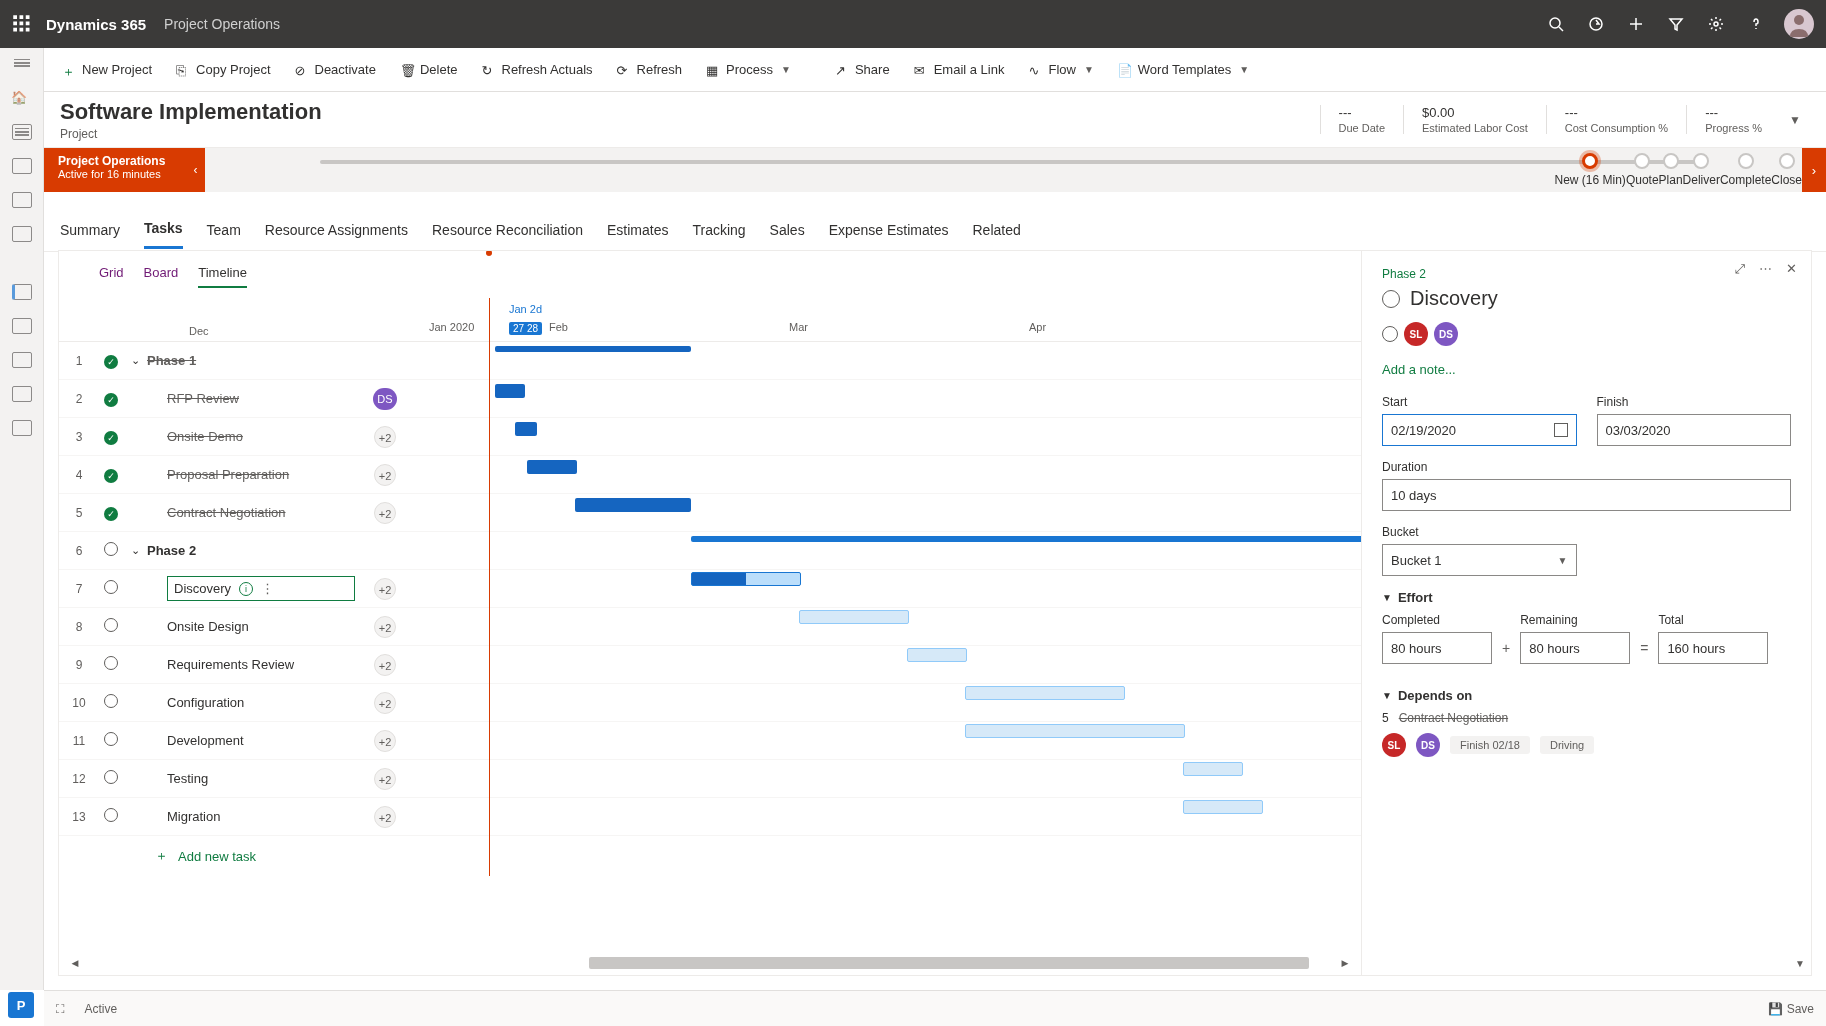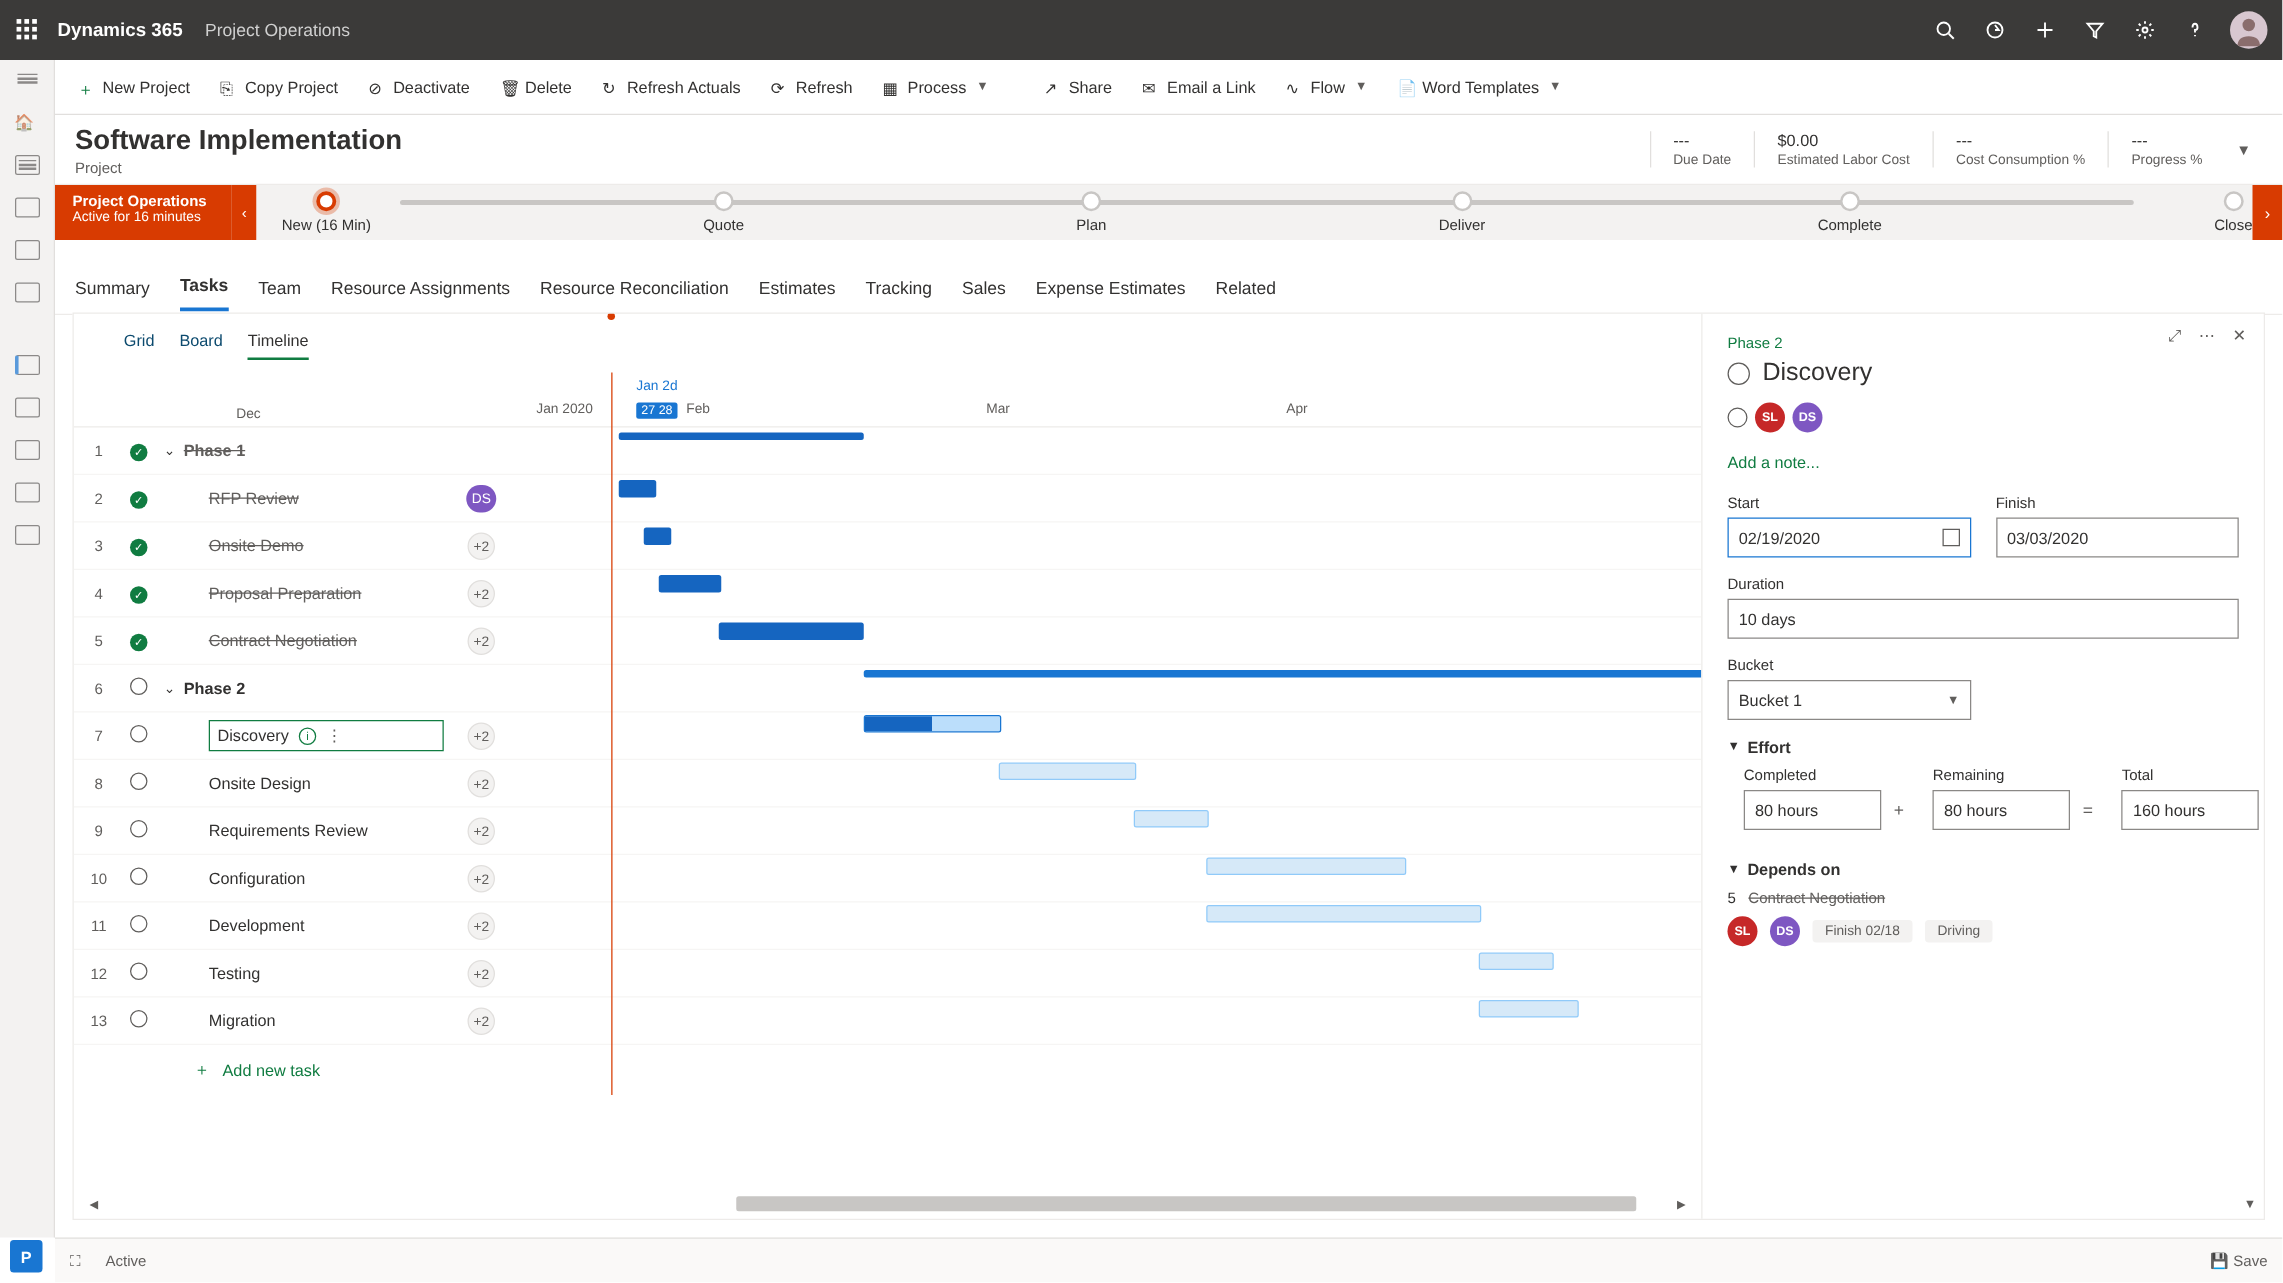--- a/index.html
+++ b/index.html
@@ -41,36 +41,36 @@
 
 
 .bpf { position: absolute; left: 44px; right: 0; top: 148px; height: 44px; display: flex; align-items: center; background: #f3f2f1; }
 .bpf-badge { background: #d83b01; color: #fff; height: 44px; padding: 6px 20px 6px 14px; position: relative; }
 .bpf-badge::after { content:""; position:absolute; right:-9px; top:0; width:0; height:0; border-top:22px solid transparent; border-bottom:22px solid transparent; }
 .bpf-badge-title { font-size: 12px; font-weight: 600; }
 .bpf-badge-sub { font-size: 11px; }
 .bpf-collapse { width: 20px; height: 44px; background: #d83b01; color: #fff; display:flex; align-items:center; justify-content:center; font-size:12px; margin-right: 20px; }
 .bpf-track { flex: 1; position: relative; height: 44px; display: flex; align-items: center; }
 .bpf-line { position: absolute; left: 95px; right: 95px; top: 12px; height: 4px; background: #c8c6c4; border-radius: 3px; }
-.bpf-stages { display: flex; width: 100%; justify-content: space-between; position: relative; }
+.bpf-stages { display: flex; width: 100%; justify-content: flex-end; position: relative; }
 .bpf-stage { display: flex; flex-direction: column; align-items: center; font-size: 12px; }
 .bpf-dot { width: 16px; height: 16px; border-radius: 50%; background: #fff; border: 2px solid #c8c6c4; margin-bottom: 4px; }
 .bpf-dot.active { border: 3px solid #d83b01; box-shadow: 0 0 0 3px rgba(216,59,1,0.3); }
 .bpf-next { width: 24px; height: 44px; background: #d83b01; color:#fff; display:flex; align-items:center; justify-content:center; }
 
 
 .subtabs { position: absolute; left: 44px; right: 0; top: 208px; height: 44px; display: flex; align-items: center; padding: 0 16px; gap: 24px; border-bottom: 1px solid #edebe9; }
 .subtab { font-size: 14px; color: #323130; padding: 10px 0; }
 .subtab.active { border-bottom: 3px solid #1976d2; font-weight: 600; }
 
 
 .main { position: absolute; left: 58px; right: 14px; top: 250px; bottom: 50px; border: 1px solid #edebe9; display: flex; background:#fff; }
 .gantt-area { flex: 1; display: flex; flex-direction: column; overflow: hidden; position: relative; }
 .view-tabs { display: flex; gap: 20px; padding: 14px 40px 10px; font-size: 13px; }
-.view-tab { color: #0c4a6e; padding-bottom: 6px; }
+.view-tab { color: #701a75; padding-bottom: 6px; }
 .view-tab.active { color: #323130; border-bottom: 2px solid #107c41; }
 
 
 .gantt-header { display: flex; border-bottom: 1px solid #edebe9; font-size: 11px; color: #605e5c; height: 44px; align-items: flex-end; padding-bottom: 4px; position:relative; }
 .task-col { width: 420px; flex-shrink: 0; padding-left: 130px; }
 .time-col { flex: 1; position: relative; }
 .month-label { position: absolute; bottom: 4px; font-size: 11px; }
 .date-hover { position:absolute; bottom: 22px; color:#1976d2; font-size:11px; }
 .date-highlight { position:absolute; bottom:2px; background:#1976d2; color:#fff; padding:1px 4px; font-size:10px; border-radius:2px; }
 
@@ -121,21 +121,21 @@
 .chip.purple { background:#7e57c2;}
 .add-note { color:#107c41; font-size:13px; margin-bottom:18px; display:block;}
 .field-row { display:flex; gap:20px; margin-bottom:14px;}
 .field { flex:1; }
 .field-label { font-size:12px; color:#323130; margin-bottom:5px;}
 .field-input { width:100%; height:32px; border:1px solid #8a8886; padding:0 8px; font-size:13px; display:flex; align-items:center; justify-content:space-between; background:#fff;gap:16px;}
 .field-input.active { border-color:#1976d2;}
 .cal-ic { width:14px; height:14px; border:1px solid #605e5c; }
 .section-h { display:flex; align-items:center; gap:6px; font-size:13px; font-weight:600; margin:10px 0 8px;}
 .effort-row { display:flex; align-items:flex-end; gap:10px;}
-.effort-row .field { flex: 0 0 110px; margin-left: 13px;}
+.effort-row .field { flex: 0 0 110px;}
 .op { font-size:14px; color:#605e5c; padding-bottom:8px;}
 .dep-row { display:flex; align-items:center; gap:10px; font-size:12px; margin-top:8px;}
 .dep-name { text-decoration:line-through; color:#605e5c;}
 .pill { background:#f3f2f1; padding:3px 10px; border-radius:3px; font-size:11px; color:#605e5c;}
 
 
 .P-badge { position:absolute; left:8px; bottom:8px; width:26px; height:26px; background:#1976d2; color:#fff; display:flex; align-items:center; justify-content:center; border-radius:3px; font-weight:600;}
 .statusbar { position:absolute; left:44px; right:0; bottom:0; height:36px; border-top:1px solid #e1dfdd; background:#faf9f8; display:flex; align-items:center; padding:0 12px; font-size:12px; color:#605e5c;}
 .statusbar .spacer{flex:1;}
 </style>

